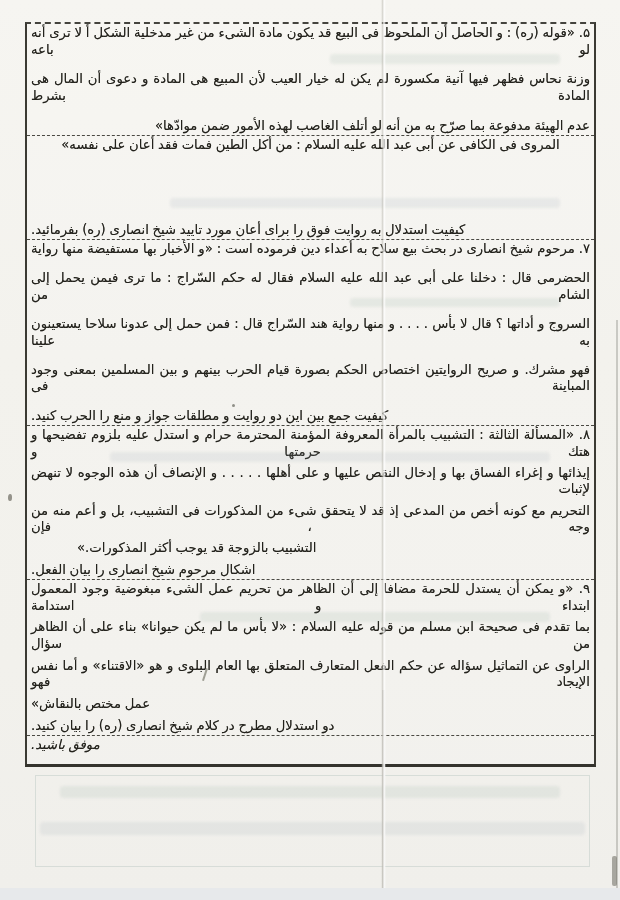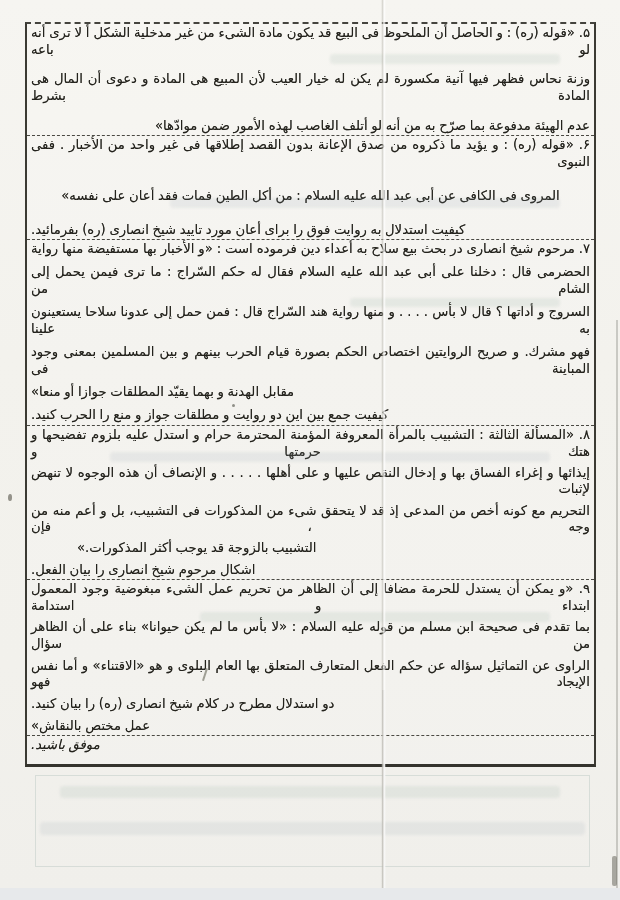--- a/index.html
+++ b/index.html
@@ -93,45 +93,43 @@
 
 <div class="paper">
 
   <div class="frame" id="frame">
       <div class="row" style="height: 111px;">
         <div class="line a-j">۵. «قوله (ره) : و الحاصل أن الملحوظ فى البيع قد يكون مادة الشىء من غير مدخلية الشكل أ لا ترى أنه لو باعه</div>
         <div class="line a-j">وزنة نحاس فظهر فيها آنية مكسورة لم يكن له خيار العيب لأن المبيع هى المادة و دعوى أن المال هى المادة بشرط</div>
         <div class="line a-r">عدم الهيئة مدفوعة بما صرّح به من أنه لو أتلف الغاصب لهذه الأمور ضمن موادّها»</div>
       </div>
       <div class="row" style="height: 104px;">
-        <div class="line a-j">۶. «قوله (ره) : و يؤيد ما ذكروه من صدق الإعانة بدون القصد إطلاقها فى غير واحد من الأخبار . ففى النبوى</div>
         <div class="line a-c">المروى فى الكافى عن أبى عبد الله عليه السلام : من أكل الطين فمات فقد أعان على نفسه»</div>
         <div class="line a-l">كيفيت استدلال به روايت فوق را براى أعان مورد تاييد شيخ انصارى (ره) بفرمائيد.</div>
       </div>
       <div class="row" style="height: 186px;">
         <div class="line a-j">۷. مرحوم شيخ انصارى در بحث بيع سلاح به أعداء دين فرموده است : «و الأخبار بها مستفيضة منها رواية</div>
         <div class="line a-j">الحضرمى قال : دخلنا على أبى عبد الله عليه السلام فقال له حكم السّراج : ما ترى فيمن يحمل إلى الشام من</div>
         <div class="line a-j">السروج و أداتها ؟ قال لا بأس . . . . و منها رواية هند السّراج قال : فمن حمل إلى عدونا سلاحا يستعينون به علينا</div>
         <div class="line a-j">فهو مشرك. و صريح الروايتين اختصاص الحكم بصورة قيام الحرب بينهم و بين المسلمين بمعنى وجود المباينة فى</div>
-        <div class="line a-l">مقابل الهدنة و بهما يقيّد المطلقات جوازا أو منعا»</div>
         <div class="line a-l">كيفيت جمع بين اين دو روايت و مطلقات جواز و منع را الحرب كنيد.</div>
       </div>
       <div class="row" style="height: 154px;">
         <div class="line a-j">۸. «المسألة الثالثة : التشبيب بالمرأة المعروفة المؤمنة المحترمة حرام و استدل عليه بلزوم تفضيحها و هتك حرمتها و</div>
         <div class="line a-j">إيذائها و إغراء الفساق بها و إدخال النقص عليها و على أهلها . . . . . و الإنصاف أن هذه الوجوه لا تنهض لإثبات</div>
         <div class="line a-j">التحريم مع كونه أخص من المدعى إذ قد لا يتحقق شىء من المذكورات فى التشبيب، بل و أعم منه من وجه ، فإن</div>
         <div class="line a-l" style="margin-left: 46px;">التشبيب بالزوجة قد يوجب أكثر المذكورات.»</div>
         <div class="line a-l">اشكال مرحوم شيخ انصارى را بيان الفعل.</div>
       </div>
       <div class="row" style="height: 156px;">
         <div class="line a-j">۹. «و يمكن أن يستدل للحرمة مضافا إلى أن الظاهر من تحريم عمل الشىء مبغوضية وجود المعمول ابتداء و استدامة</div>
         <div class="line a-j">بما تقدم فى صحيحة ابن مسلم من قوله عليه السلام : «لا بأس ما لم يكن حيوانا» بناء على أن الظاهر من سؤال</div>
         <div class="line a-j">الراوى عن التماثيل سؤاله عن حكم الفعل المتعارف المتعلق بها العام البلوى و هو «الاقتناء» و أما نفس الإيجاد فهو</div>
+        <div class="line a-l">عمل مختص بالنقاش»</div>
         <div class="line a-l">دو استدلال مطرح در كلام شيخ انصارى (ره) را بيان كنيد.</div>
-        <div class="line a-l">عمل مختص بالنقاش»</div>
       </div>
       <div class="row" style="height: 34px; font-style: italic;">
         <div class="line a-l">موفق باشيد.</div>
       </div>
     </div>
 
   <div class="ghost g-text" style="left:330px;top:54px;width:230px;height:10px;"></div>
   <div class="ghost g-text2" style="left:170px;top:198px;width:390px;height:10px;"></div>
   <div class="ghost g-text" style="left:350px;top:298px;width:210px;height:9px;"></div>
   <div class="ghost g-text2" style="left:110px;top:452px;width:440px;height:10px;"></div>

